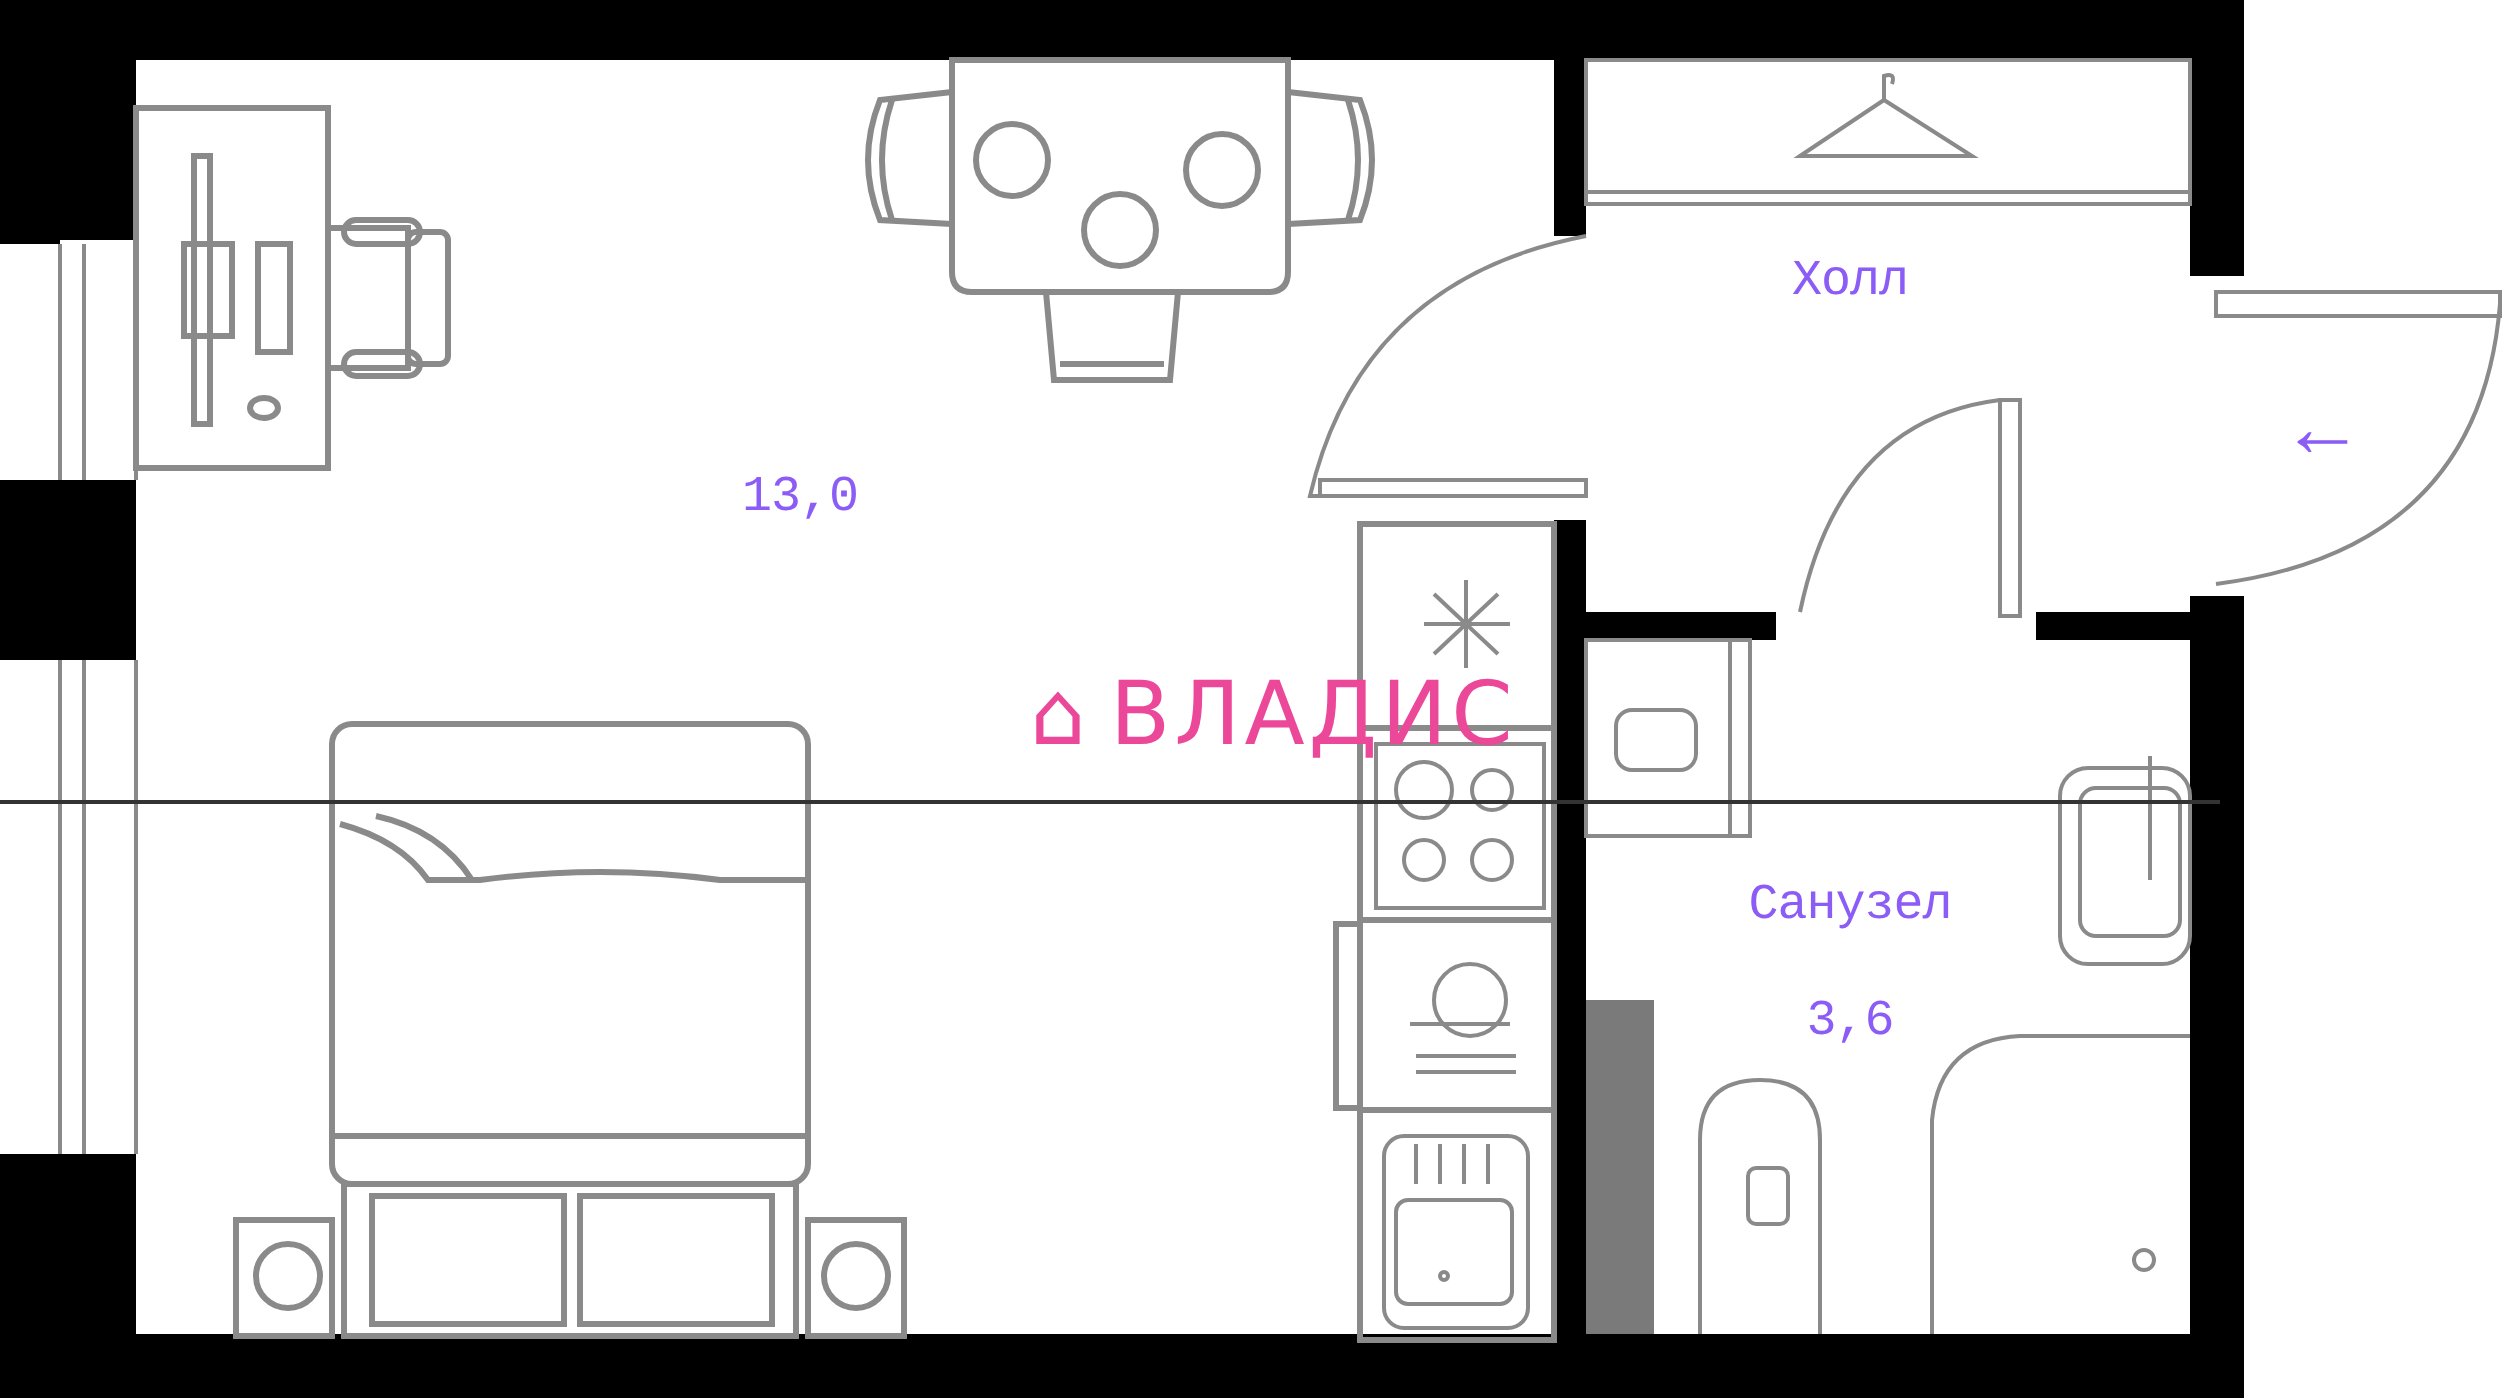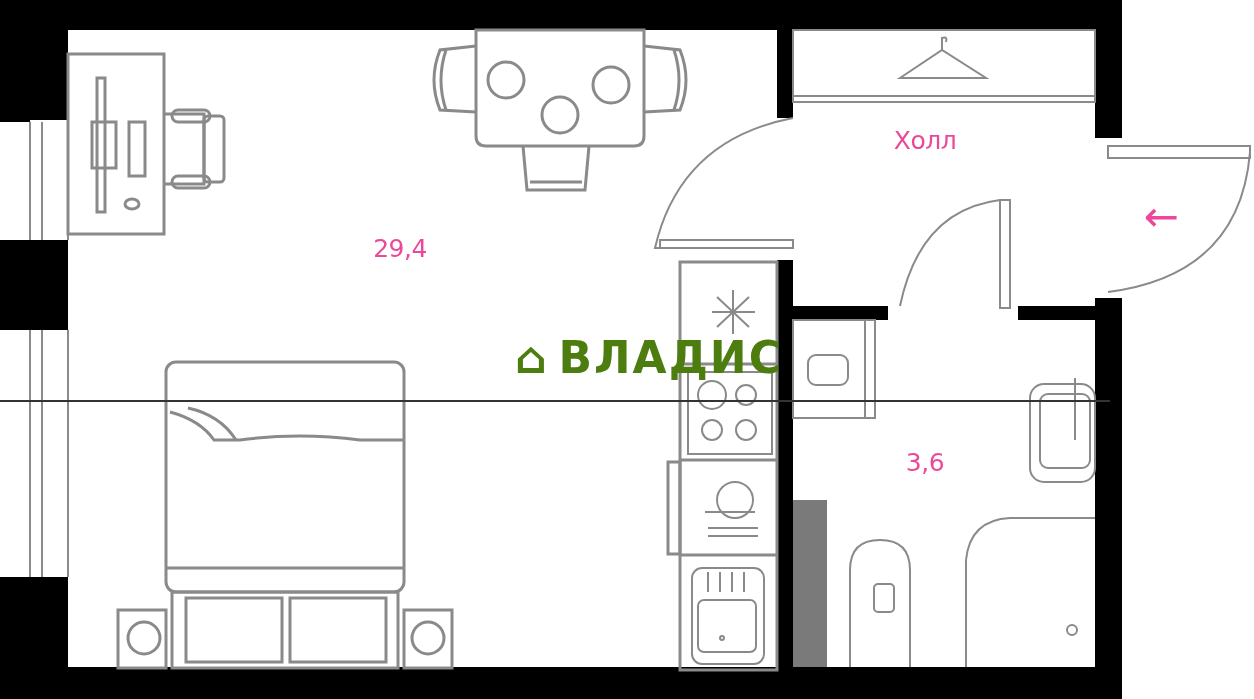--- a/index.html
+++ b/index.html
@@ -1,19 +1,19 @@
 <!DOCTYPE html>
 <html><head>
 <meta charset="utf-8">
 <style>
   html,body{margin:0;padding:0;background:#fff;}
   body{width:1254px;height:699px;overflow:hidden;position:relative;font-family:"DejaVu Sans","Liberation Sans",sans-serif;}
   #plan{position:absolute;left:0;top:0;width:1254px;height:699px;}
-  .lbl{position:absolute;color:#ec4899;font-size:25px;text-align:center;line-height:34px;letter-spacing:-0.5px;}
-  .wm{position:absolute;left:515px;top:332px;color:#4d7c0f;font-size:44px;font-weight:bold;letter-spacing:2px;display:flex;align-items:center;gap:10px;}
+  .lbl{position:absolute;color:#8b5cf6;font-size:25px;text-align:center;line-height:34px;letter-spacing:-0.5px;font-family:Liberation Mono, monospace;}
+  .wm{position:absolute;left:515px;top:332px;color:#ec4899;font-size:44px;font-weight:normal;letter-spacing:2px;display:flex;align-items:center;gap:10px;}
   .fur{fill:none;stroke:#8a8a8a;stroke-width:3;}
   .furT{fill:none;stroke:#8a8a8a;stroke-width:2;}
   .wall{fill:#000;}
 </style>
 </head>
 <body>
 
 <svg id="plan" viewBox="0 0 1254 699" xmlns="http://www.w3.org/2000/svg">
 
   <g>
@@ -161,21 +161,22 @@
 
   <line x1="0" y1="401" x2="1110" y2="401" stroke="#333" stroke-width="2"></line>
 </svg>
 
 <div class="wm">
   <span>⌂</span>
   <span>ВЛАДИС</span>
 </div>
 
 <div class="lbl" style="left:260px;top:232px;width:280px;">
-  <div>29,4</div>
+  <div>13,0</div>
 </div>
 <div class="lbl" style="left:860px;top:124px;width:130px;">
   <div>Холл</div>
 </div>
 <div class="lbl" style="left:845px;top:436px;width:160px;">
-  <div style="margin-top:10px;">3,6</div>
+  <div>Санузел</div>
+  <div style="margin-top:24px;">3,6</div>
 </div>
 <div class="lbl" style="left:1136px;top:200px;width:50px;font-size:42px;">←</div>
 
 </body></html>

